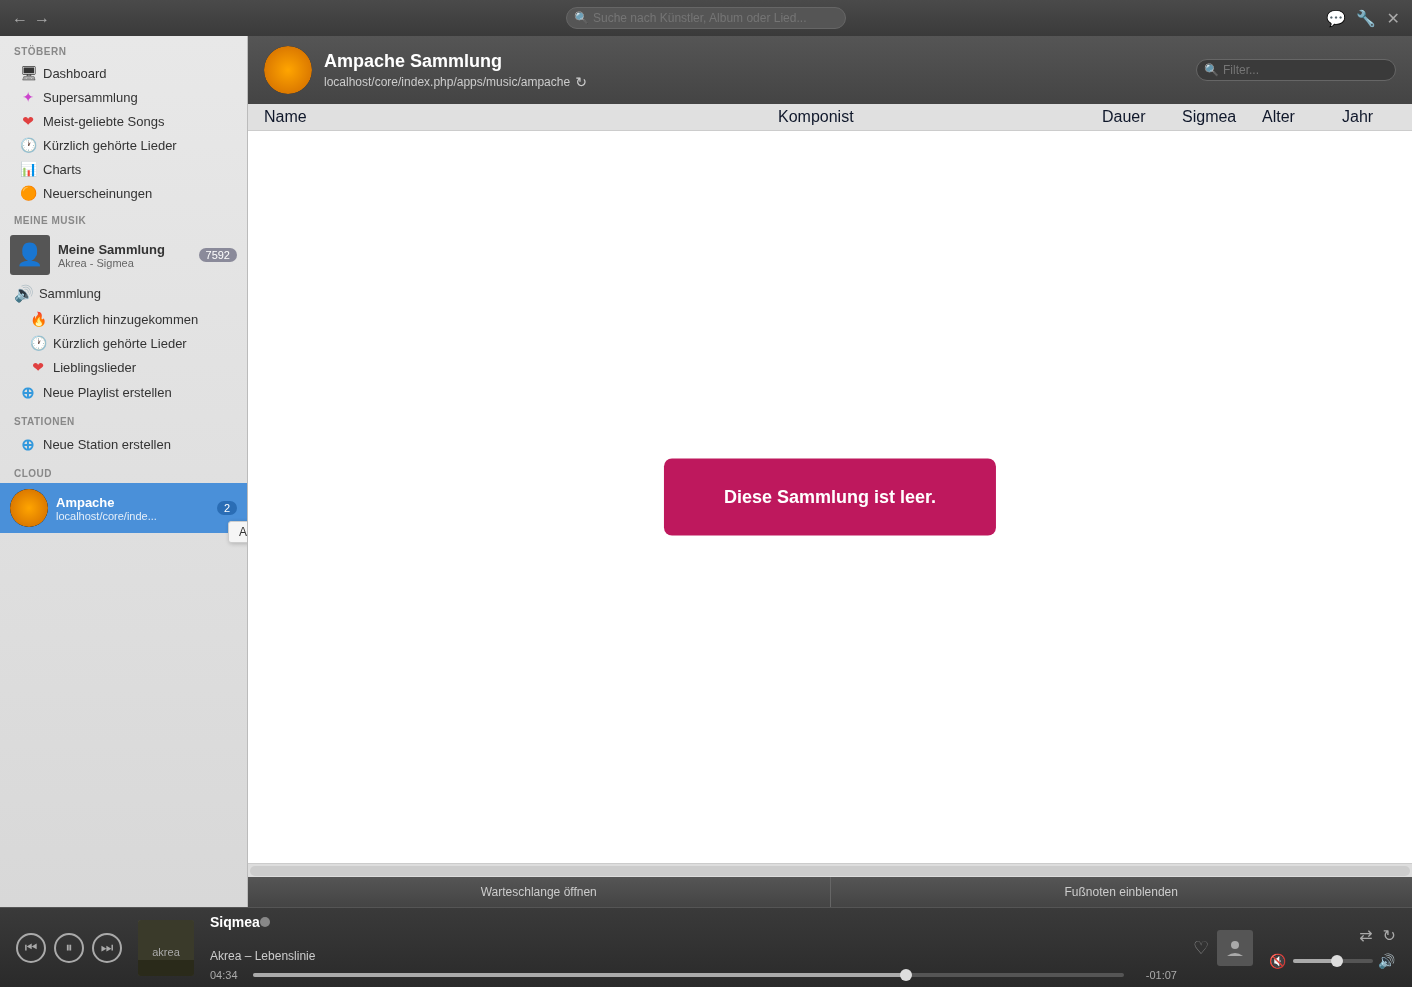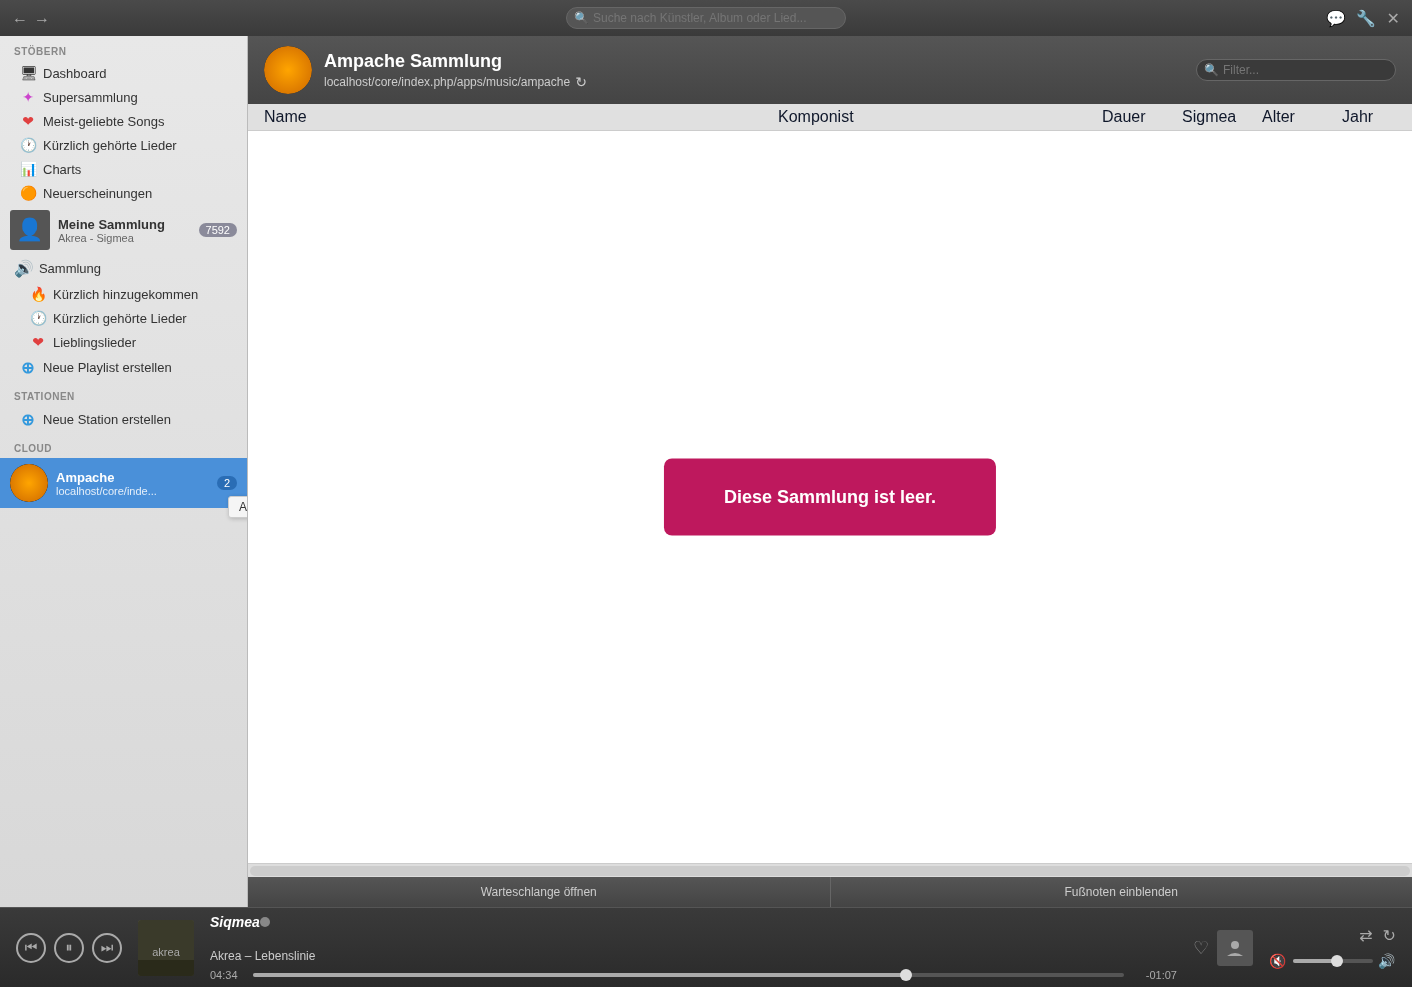--- a/index.html
+++ b/index.html
@@ -416,21 +416,20 @@
 
     #player-info {
       flex: 1;
       min-width: 0;
     }
     #player-title-row {
       display: flex;
       align-items: center;
       gap: 0;
       margin-bottom: 19px;
-      font-style: italic;
     }
     #player-song-title {
       color: #fff;
       font-size: 14px;
       font-weight: bold;
     }
     #player-status {
       width: 10px;
       height: 10px;
       border-radius: 50%;
@@ -622,20 +621,21 @@
     </div>
     <div class="sidebar-item">
       <span class="item-icon" style="color:#44aa44;">📊</span>
       <span>Charts</span>
     </div>
     <div class="sidebar-item">
       <span class="item-icon" style="color:#ff8800;">🟠</span>
       <span>Neuerscheinungen</span>
     </div>
 
+    <div class="sidebar-section-label">MEINE MUSIK</div>
 
     <div class="sidebar-collection-item">
       <div class="collection-avatar">
         <span class="person-icon">👤</span>
       </div>
       <div class="collection-info">
         <div class="collection-name">Meine Sammlung</div>
         <div class="collection-sub">Akrea - Sigmea</div>
       </div>
       <span class="collection-badge">7592</span>

